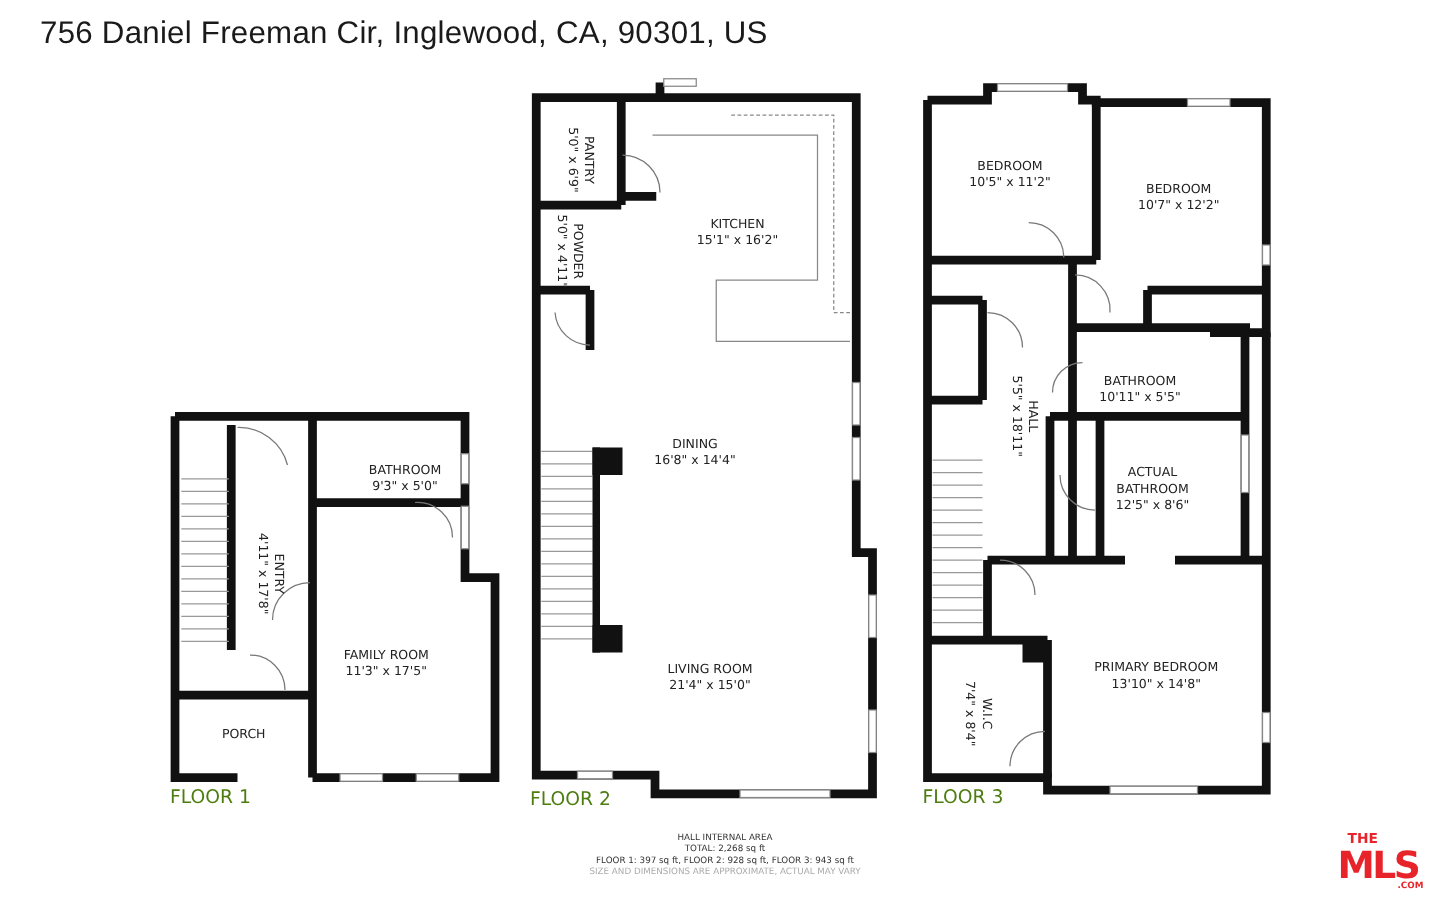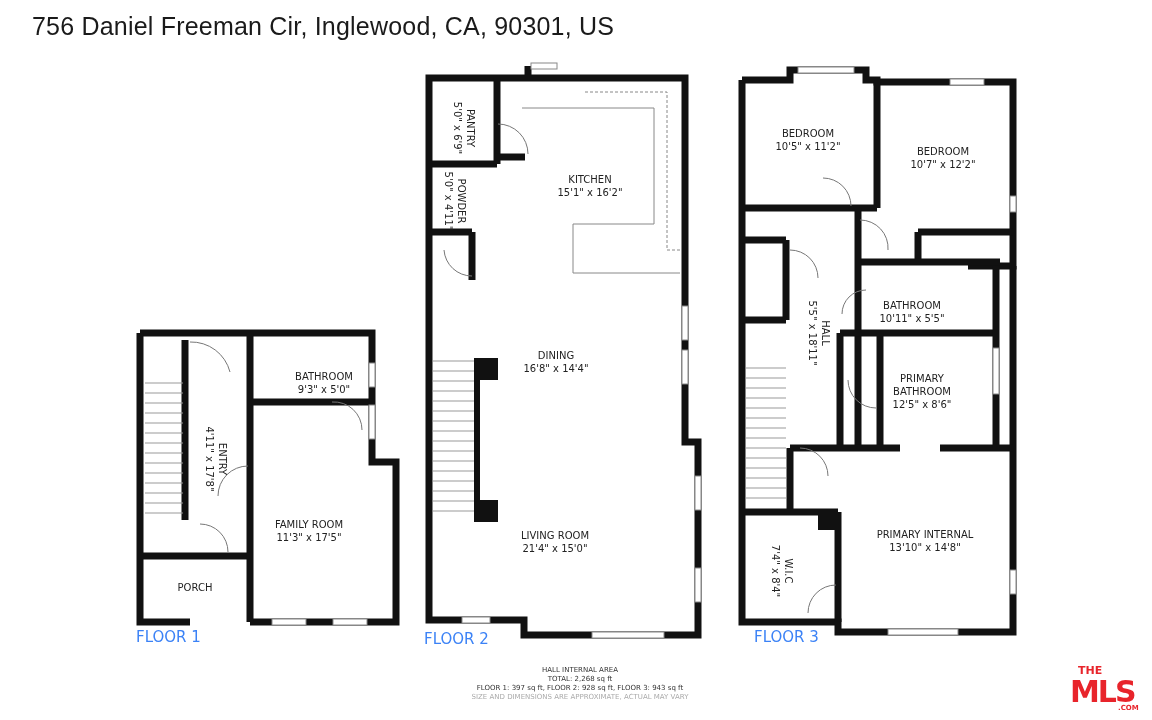--- a/index.html
+++ b/index.html
@@ -1,19 +1,19 @@
 <!DOCTYPE html>
 <html><head>
   <meta charset="utf-8">
   <style>
     html, body { margin:0; padding:0; background:#ffffff; }
     body { width:1152px; height:720px; position:relative; overflow:hidden; font-family:"DejaVu Sans", sans-serif; color:#111; }
     .title { position:absolute; left:32px; top:12px; font-family:"Liberation Sans", sans-serif; font-size:25px; letter-spacing:0.2px; color:#1a1a1a; }
     svg.plan { position:absolute; left:0; top:0; }
-    .flabel { position:absolute; font-family:"DejaVu Sans", sans-serif; font-size:15px; color:#3b82f6; }
+    .flabel { position:absolute; font-family:"DejaVu Sans", sans-serif; font-size:15px; color:#4d7c0f; }
     .room { position:absolute; text-align:center; font-family:"DejaVu Sans", sans-serif; font-size:10px; line-height:13px; color:#222; white-space:nowrap; }
     .rot90 { transform:rotate(90deg); transform-origin:center center; }
     .footer { position:absolute; left:450px; top:666px; width:260px; text-align:center; font-family:"DejaVu Sans", sans-serif; font-size:7px; line-height:9px; color:#333; }
     .footer .dis { color:#aaa; }
     .logo { position:absolute; left:1068px; top:660px; width:80px; height:52px; }
   </style>
 </head>
 <body>
 
 <div class="title">756 Daniel Freeman Cir, Inglewood, CA, 90301, US</div>
@@ -150,21 +150,21 @@
     <path d="M866,290 A24,24 0 0,0 842,314"></path>
     <path d="M848,380 A28,28 0 0,0 876,408"></path>
     <path d="M800,448 A28,28 0 0,1 828,476"></path>
     <path d="M836,585 A28,28 0 0,0 808,613"></path>
     <path d="M332,402 A28,28 0 0,1 362,430"></path>
   </g>
 </svg>
 
 <div class="flabel" style="left:136px;top:628px;">FLOOR 1</div>
 <div class="flabel" style="left:424px;top:630px;">FLOOR 2</div>
-<div class="flabel" style="left:738px;top:628px;margin-left:16px;">FLOOR 3</div>
+<div class="flabel" style="left:738px;top:628px;">FLOOR 3</div>
 
 <div class="room rot90" style="left:176px;top:446px;width:80px;">
   <div>ENTRY</div>
   <div>4'11" x 17'8"</div>
 </div>
 <div class="room" style="left:284px;top:370px;width:80px;">
   <div>BATHROOM</div>
   <div>9'3" x 5'0"</div>
 </div>
 <div class="room" style="left:259px;top:518px;width:100px;">
@@ -184,21 +184,21 @@
   <div>5'0" x 4'11"</div>
 </div>
 <div class="room" style="left:545px;top:163px;width:90px;margin-top:10px;">
   <div>KITCHEN</div>
   <div>15'1" x 16'2"</div>
 </div>
 <div class="room" style="left:511px;top:349px;width:90px;">
   <div>DINING</div>
   <div>16'8" x 14'4"</div>
 </div>
-<div class="room" style="left:505px;top:529px;width:100px;text-align:center;">
+<div class="room" style="left:518px;top:529px;width:100px;text-align:center;">
   <div>LIVING ROOM</div>
   <div>21'4" x 15'0"</div>
 </div>
 
 <div class="room" style="left:768px;top:127px;width:80px;">
   <div>BEDROOM</div>
   <div>10'5" x 11'2"</div>
 </div>
 <div class="room" style="left:903px;top:145px;width:80px;">
   <div>BEDROOM</div>
@@ -206,25 +206,25 @@
 </div>
 <div class="room" style="left:872px;top:299px;width:80px;">
   <div>BATHROOM</div>
   <div>10'11" x 5'5"</div>
 </div>
 <div class="room rot90" style="left:779px;top:320px;width:80px;">
   <div>HALL</div>
   <div>5'5" x 18'11"</div>
 </div>
 <div class="room" style="left:884px;top:372px;width:76px;">
-  <div style="white-space:normal;width:60px;margin:0 auto;">PRIMARY BATHROOM</div>
+  <div style="white-space:normal;width:60px;margin:0 auto;">ACTUAL BATHROOM</div>
   <div>12'5" x 8'6"</div>
 </div>
 <div class="room" style="left:860px;top:528px;width:130px;">
-  <div>PRIMARY INTERNAL</div>
+  <div>PRIMARY BEDROOM</div>
   <div>13'10" x 14'8"</div>
 </div>
 <div class="room rot90" style="left:752px;top:558px;width:60px;">
   <div>W.I.C</div>
   <div>7'4" x 8'4"</div>
 </div>
 
 <div class="footer">
   <div>HALL INTERNAL AREA</div>
   <div>TOTAL: 2,268 sq ft</div>

